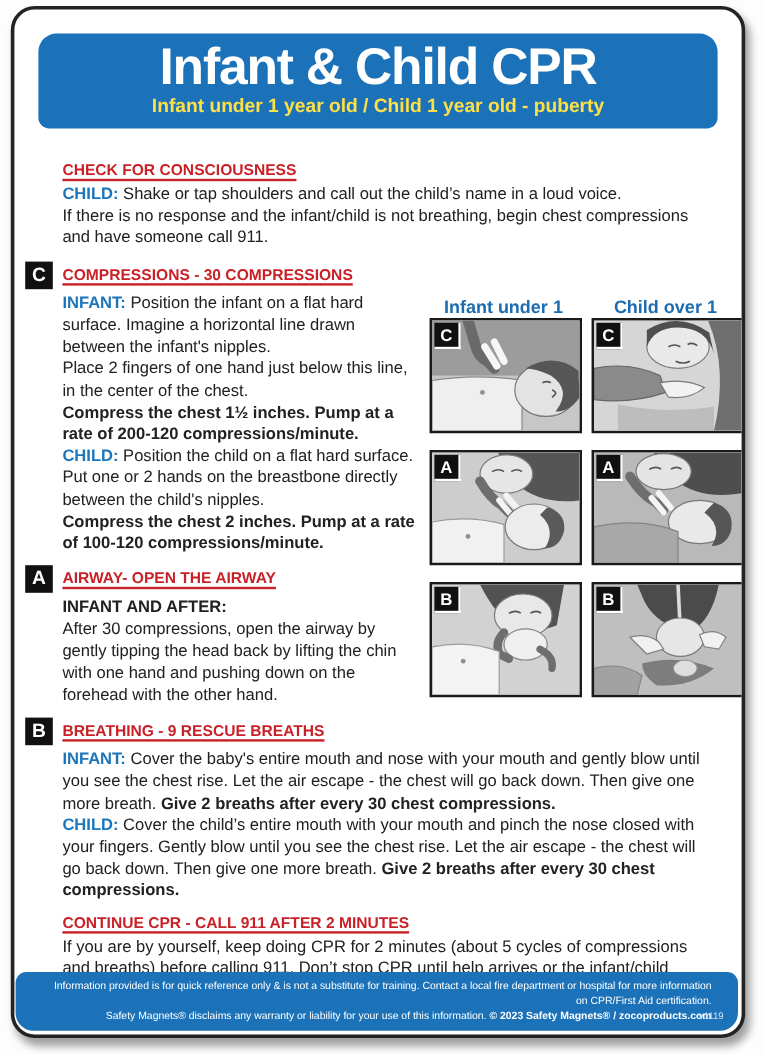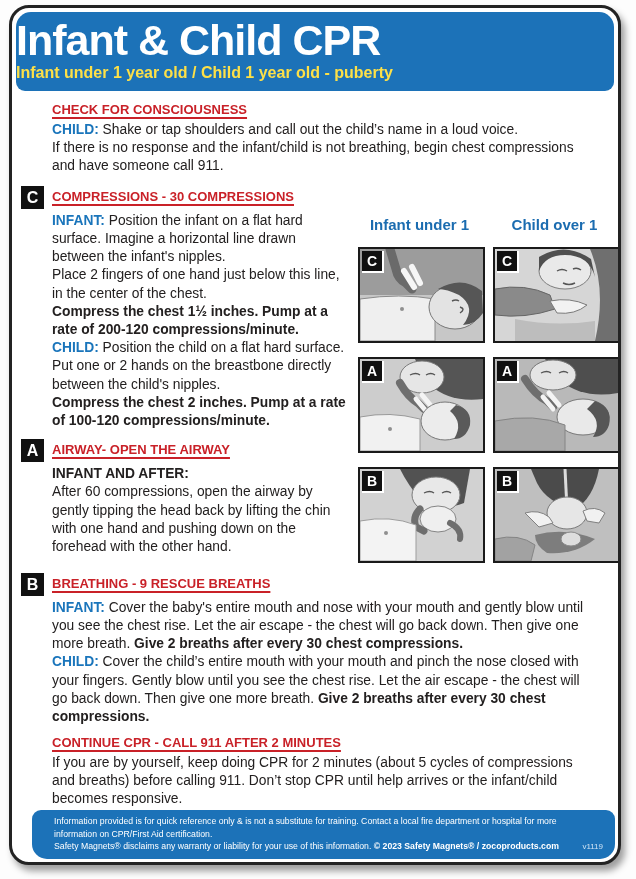--- a/index.html
+++ b/index.html
@@ -2,21 +2,21 @@
 <html><head>
 <meta charset="utf-8">
 <style>
   html,body{margin:0;padding:0;background:#fdfdfd;width:636px;height:879px;
     font-family:"Liberation Sans","DejaVu Sans",sans-serif;}
   .stage{position:relative;width:636px;height:879px;overflow:hidden;}
   .card{position:absolute;left:9px;top:5px;width:606px;height:854px;background:#fff;
     border:3px solid #232323;border-radius:20px;box-shadow:4px 6px 7px rgba(0,0,0,.38);
     overflow:hidden;}
   
-  .hdr{margin:4px;background:#1c72b8;border-radius:15px 15px 9px 9px;text-align:left;
+  .hdr{margin:20px;background:#1c72b8;border-radius:15px 15px 9px 9px;text-align:center;
     padding:6px 0 9px;}
   .hdr h1{margin:0;color:#fff;font-size:43px;font-weight:bold;letter-spacing:-1px;line-height:1.05;}
   .hdr .sub{color:#fde047;font-size:16px;font-weight:bold;margin-top:1px;}
   
   .content{padding:8px 24px 0 40px;}
   h2.red{color:#c92128;font-size:13px;line-height:1.15;font-weight:bold;margin:0 0 3px;
     text-decoration:underline;text-decoration-thickness:2px;text-underline-offset:3px;}
   .sec-head{display:flex;align-items:center;gap:8px;margin:0 0 3px;}
   .sec-head h2.red{margin:0;}
   .badge{display:inline-block;flex:0 0 auto;width:23px;height:23px;background:#111;color:#fff;
@@ -24,33 +24,33 @@
   .sec-head.outdent{margin-left:-31px;}
   p.body{font-size:13.8px;line-height:1.32;color:#232020;margin:0;}
   .lbl{color:#1a75bb;font-weight:bold;}
   .b{font-weight:bold;}
   .warning{color:#cf2b31;}
   .mb6{margin-bottom:6px;}
   
   .two-col{display:flex;margin-top:10px;}
   .left-col{width:294px;flex:0 0 auto;}
   .right-col{flex:1;padding-left:12px;padding-top:30px;}
-  .fig-headers{display:flex;margin-bottom:14px;}
+  .fig-headers{display:flex;margin-bottom:0;}
   .fig-headers span{width:123px;text-align:center;color:#1b6cb0;font-weight:bold;font-size:15px;}
   .fig-headers span+span{margin-left:12px;}
   .fig-grid{display:grid;grid-template-columns:123px 123px;column-gap:12px;row-gap:14px;}
   .fig-cell{position:relative;width:123px;height:92px;border:2px solid #1a1a1a;overflow:hidden;
     background:#cfcfcf;}
   .fig-badge{position:absolute;top:2px;left:2px;width:20px;height:20px;background:#101010;
     color:#fff;font-weight:bold;font-size:14px;line-height:20px;text-align:center;
     border-right:2px solid #fff;border-bottom:2px solid #fff;z-index:2;}
   .fig-cell svg{display:block;width:100%;height:100%;}
   
-  .ftr{position:absolute;left:20px;right:3px;bottom:3px;background:#1c72b8;
-    border-radius:9px 9px 15px 15px;text-align:left;color:#fff;
+  .ftr{position:absolute;left:1px;right:3px;bottom:3px;background:#1c72b8;
+    border-radius:9px 9px 15px 15px;text-align:right;color:#fff;
     font-size:8.7px;line-height:1.4;padding:5px 22px 7px;}
   .ftr .ver{position:absolute;right:12px;bottom:7px;font-size:8px;color:#cfe3f5;}
   .airway-gap{margin-top:9px;}
   .breathing{margin-top:10px;}
   .continue{margin-top:10px;}
 </style>
 </head>
 <body>
 
 <div class="stage">
@@ -83,21 +83,21 @@
           <p class="body"><span class="lbl">CHILD:</span><span> Position the child on a flat hard surface. Put one or 2 hands on the breastbone directly between the child's nipples.</span></p>
           <p class="body b">Compress the chest 2 inches. Pump at a rate of 100-120 compressions/minute.</p>
         </section>
 
         <section class="airway-gap">
           <div class="sec-head outdent">
             <span class="badge">A</span>
             <h2 class="red">AIRWAY- OPEN THE AIRWAY</h2>
           </div>
           <p class="body lbl">INFANT AND AFTER:</p>
-          <p class="body">After 60 compressions, open the airway by gently tipping the head back by lifting the chin with one hand and pushing down on the forehead with the other hand.</p>
+          <p class="body">After 30 compressions, open the airway by gently tipping the head back by lifting the chin with one hand and pushing down on the forehead with the other hand.</p>
         </section>
 
       </div>
 
       <div class="right-col">
         <div class="fig-headers">
           <span>Infant under 1</span>
           <span>Child over 1</span>
         </div>
         <div class="fig-grid">

